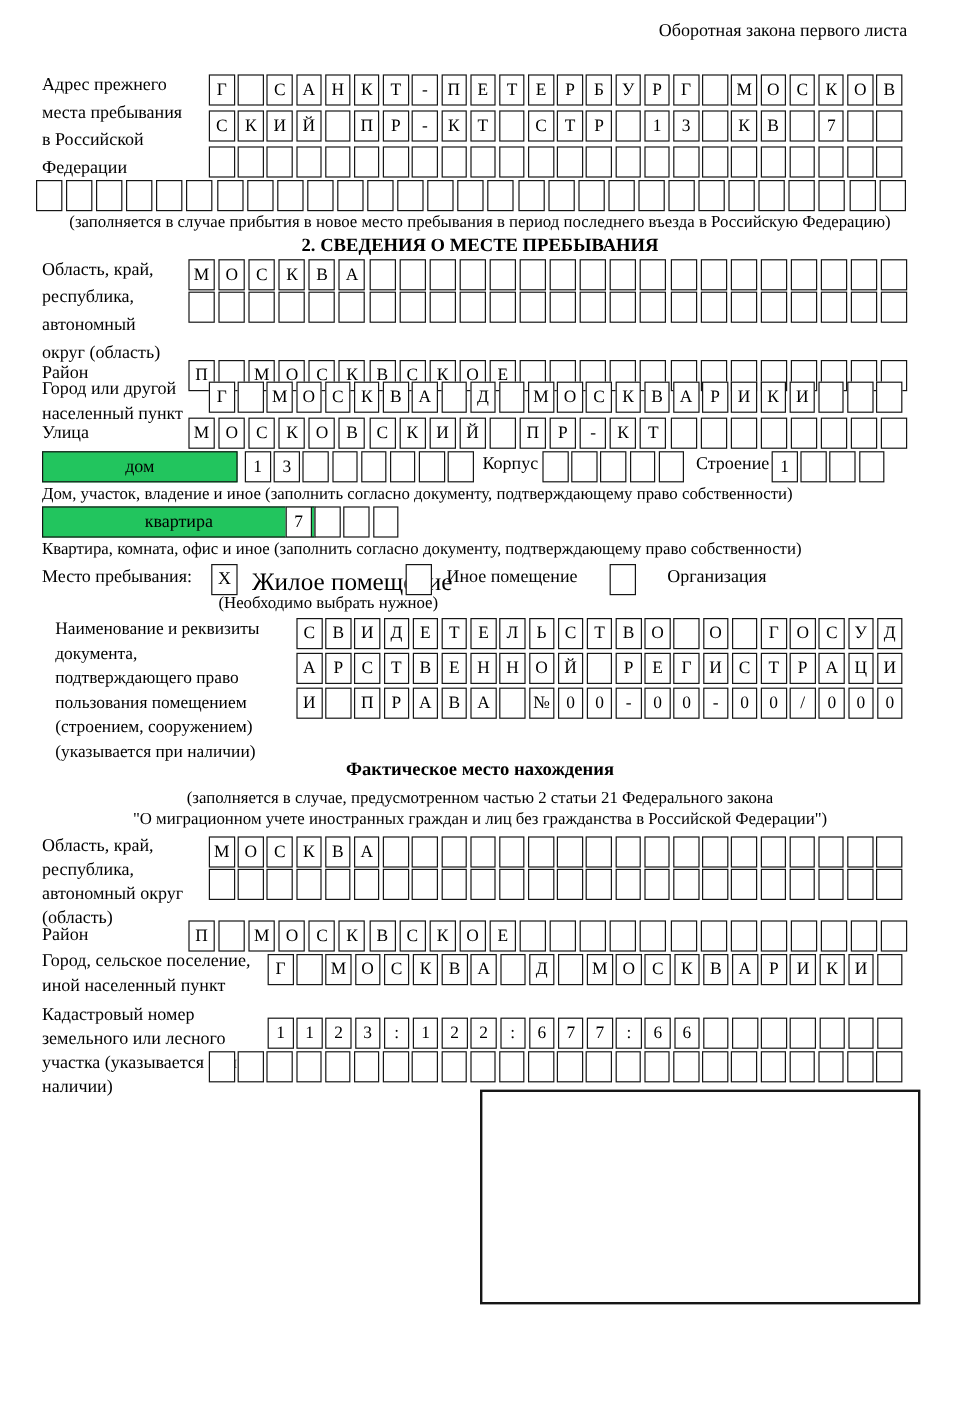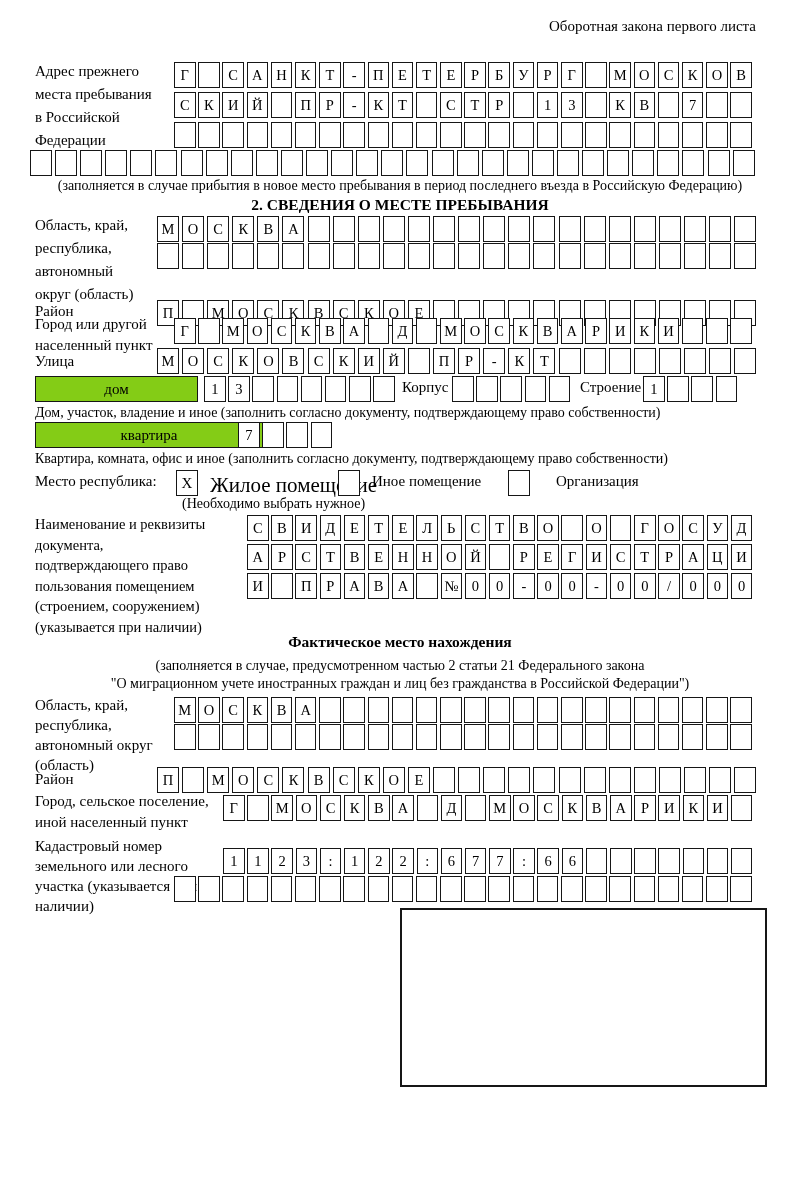--- a/index.html
+++ b/index.html
@@ -11,21 +11,21 @@
   .center{left:0;width:800px;text-align:center;}
   .title{position:absolute;font-weight:bold;font-size:15.5px;}
   .grid{position:absolute;display:flex;flex-wrap:nowrap;}
   .cell{box-sizing:border-box;flex:0 0 auto;width:21.5px;height:26px;margin-right:2.7px;
         border:1.7px solid #161616;display:flex;align-items:center;justify-content:center;
         font-size:14.5px;line-height:1;background:#fff;}
   .g25 .cell{width:22px;margin-right:3.1px;}
   .cbox{position:absolute;box-sizing:border-box;width:22px;height:26px;border:1.7px solid #161616;
         display:flex;align-items:center;justify-content:center;font-size:15px;background:#fff;}
   .wbox{position:absolute;box-sizing:border-box;height:26px;border:1.7px solid #161616;
-        display:flex;align-items:center;justify-content:center;font-size:15px;background:#84cc16;}
+        display:flex;align-items:center;justify-content:center;font-size:15px;background:#22c55e;}
   .stamp{position:absolute;border:2px solid #161616;background:#fff;}
 </style>
 </head>
 <body>
 
 <div class="page">
 
   <div class="abs" style="top:18px;right:44px;font-size:15px;">Оборотная закона первого листа</div>
 
   <div class="lbl" style="left:35px;top:60px;width:124px;">Адрес прежнего места пребывания в Российской Федерации</div>
@@ -310,30 +310,30 @@
 
   <div class="wbox" style="left:35px;top:422px;width:228px;">квартира</div>
   <div class="grid" style="left:238px;top:422px;">
       <span class="cell">7</span>
       <span class="cell"></span>
       <span class="cell"></span>
       <span class="cell"></span>
     </div>
   <div class="cap" style="left:35px;top:450px;">Квартира, комната, офис и иное (заполнить согласно документу, подтверждающему право собственности)</div>
 
-  <div class="abs" style="left:35px;top:473px;font-size:15px;">Место республика:</div>
+  <div class="abs" style="left:35px;top:473px;font-size:15px;">Место пребывания:</div>
   <div class="cbox" style="left:176px;top:470px;">X</div>
   <div class="abs" style="left:210px;top:473px;font-size:21px;">Жилое помещение</div>
   <div class="cbox" style="left:338px;top:470px;"></div>
   <div class="abs" style="left:372px;top:473px;font-size:15px;">Иное помещение</div>
   <div class="cbox" style="left:508px;top:470px;"></div>
   <div class="abs" style="left:556px;top:473px;font-size:15px;">Организация</div>
   <div class="cap" style="left:182px;top:495px;width:300px;text-align:left;">(Необходимо выбрать нужное)</div>
 
-  <div class="lbl" style="left:35px;top:514px;width:185px;font-size:14.5px;line-height:20.5px;">Наименование и реквизиты документа, подтверждающего право пользования помещением (строением, сооружением) (указывается при наличии)</div>
+  <div class="lbl" style="left:46px;top:514px;width:185px;font-size:14.5px;line-height:20.5px;">Наименование и реквизиты документа, подтверждающего право пользования помещением (строением, сооружением) (указывается при наличии)</div>
   <div class="grid" style="left:247px;top:515px;">
       <span class="cell">С</span>
       <span class="cell">В</span>
       <span class="cell">И</span>
       <span class="cell">Д</span>
       <span class="cell">Е</span>
       <span class="cell">Т</span>
       <span class="cell">Е</span>
       <span class="cell">Л</span>
       <span class="cell">Ь</span>

